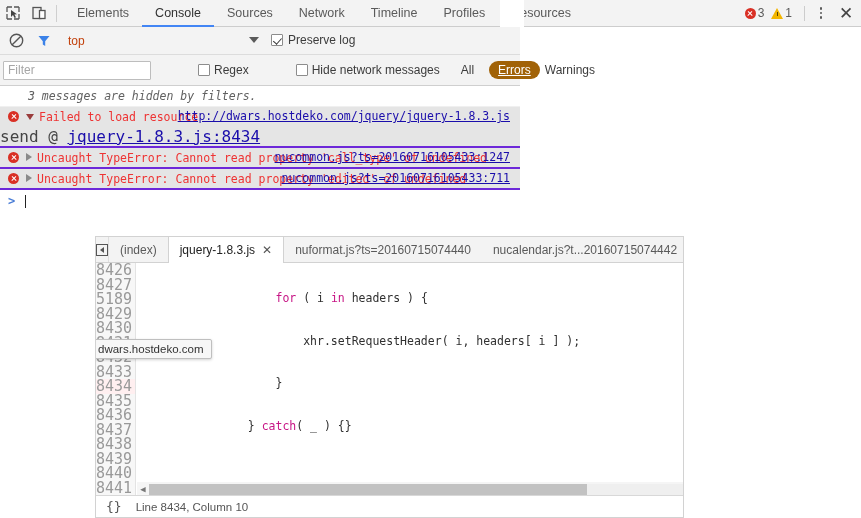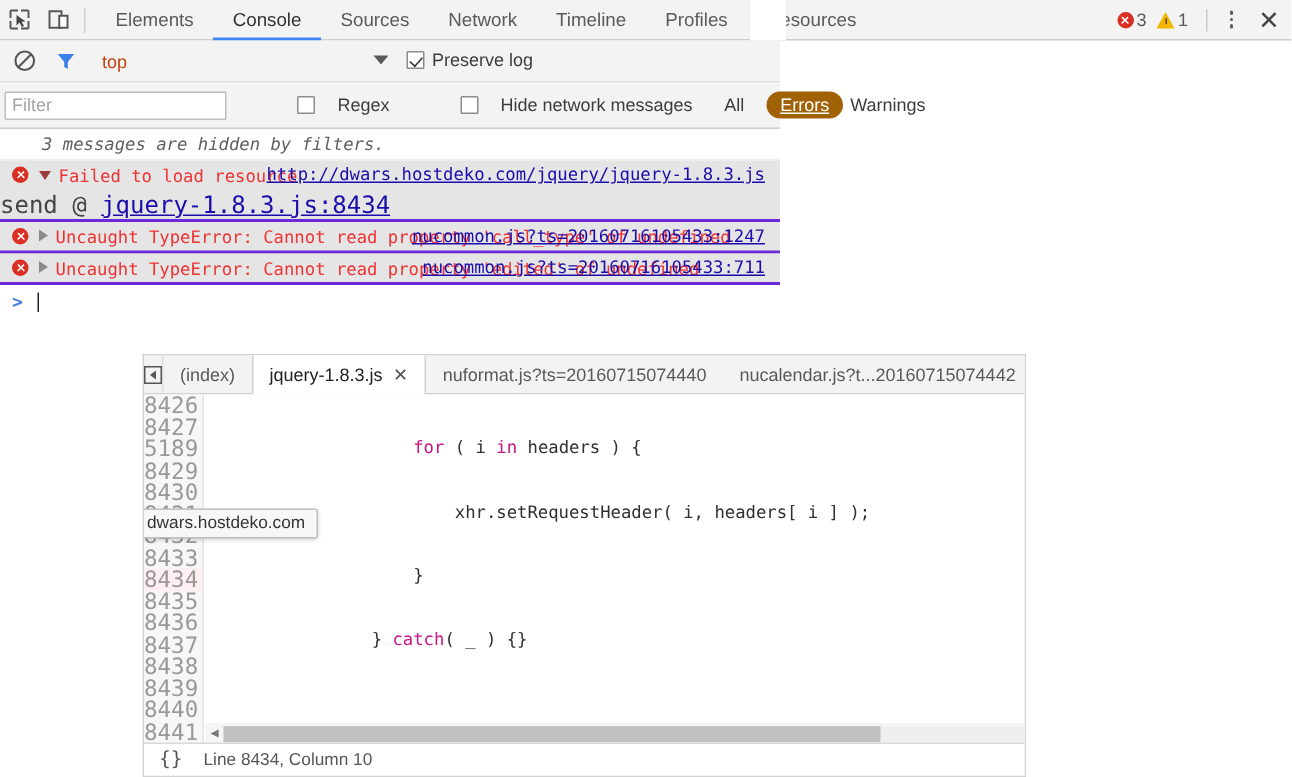--- a/index.html
+++ b/index.html
@@ -83,21 +83,21 @@
     background:#f3f3f3;border-bottom:1px solid #cfcfcf;
     display:flex;align-items:center;box-sizing:border-box;
   }
   .filter-input{
     margin-left:3px;width:148px;height:19px;
     border:1px solid #bdbdbd;background:#fff;border-radius:1px;
     font-family:"Liberation Sans", sans-serif;font-size:12px;color:#333;
     padding:0 4px;box-sizing:border-box;outline:none;
   }
   .filter-input::placeholder{color:#a6a6a6;}
-  .chk-label{display:flex;align-items:center;gap:15px;font-size:12px;color:#3c3c3c;margin-left:11px;cursor:pointer;white-space:nowrap;padding-left:36px;}
+  .chk-label{display:flex;align-items:center;gap:4px;font-size:12px;color:#3c3c3c;margin-left:11px;cursor:pointer;white-space:nowrap;padding-left:36px;}
   .lvl{font-size:12px;color:#3c3c3c;cursor:pointer;padding:2px 5px;white-space:nowrap;}
   .lvl.sel{background:#a16207;color:#fff;border-radius:9px;padding:2px 9px;text-decoration:underline;}
   .lvl-sep{width:1px;height:14px;background:#c8c8c8;margin:0 5px;}
 
   
   .console-area{
     position:absolute;left:0;top:86px;width:520px;height:130px;background:#fff;
     font-family:"DejaVu Sans Mono","Liberation Mono",monospace;
   }
   .msg-hidden{

